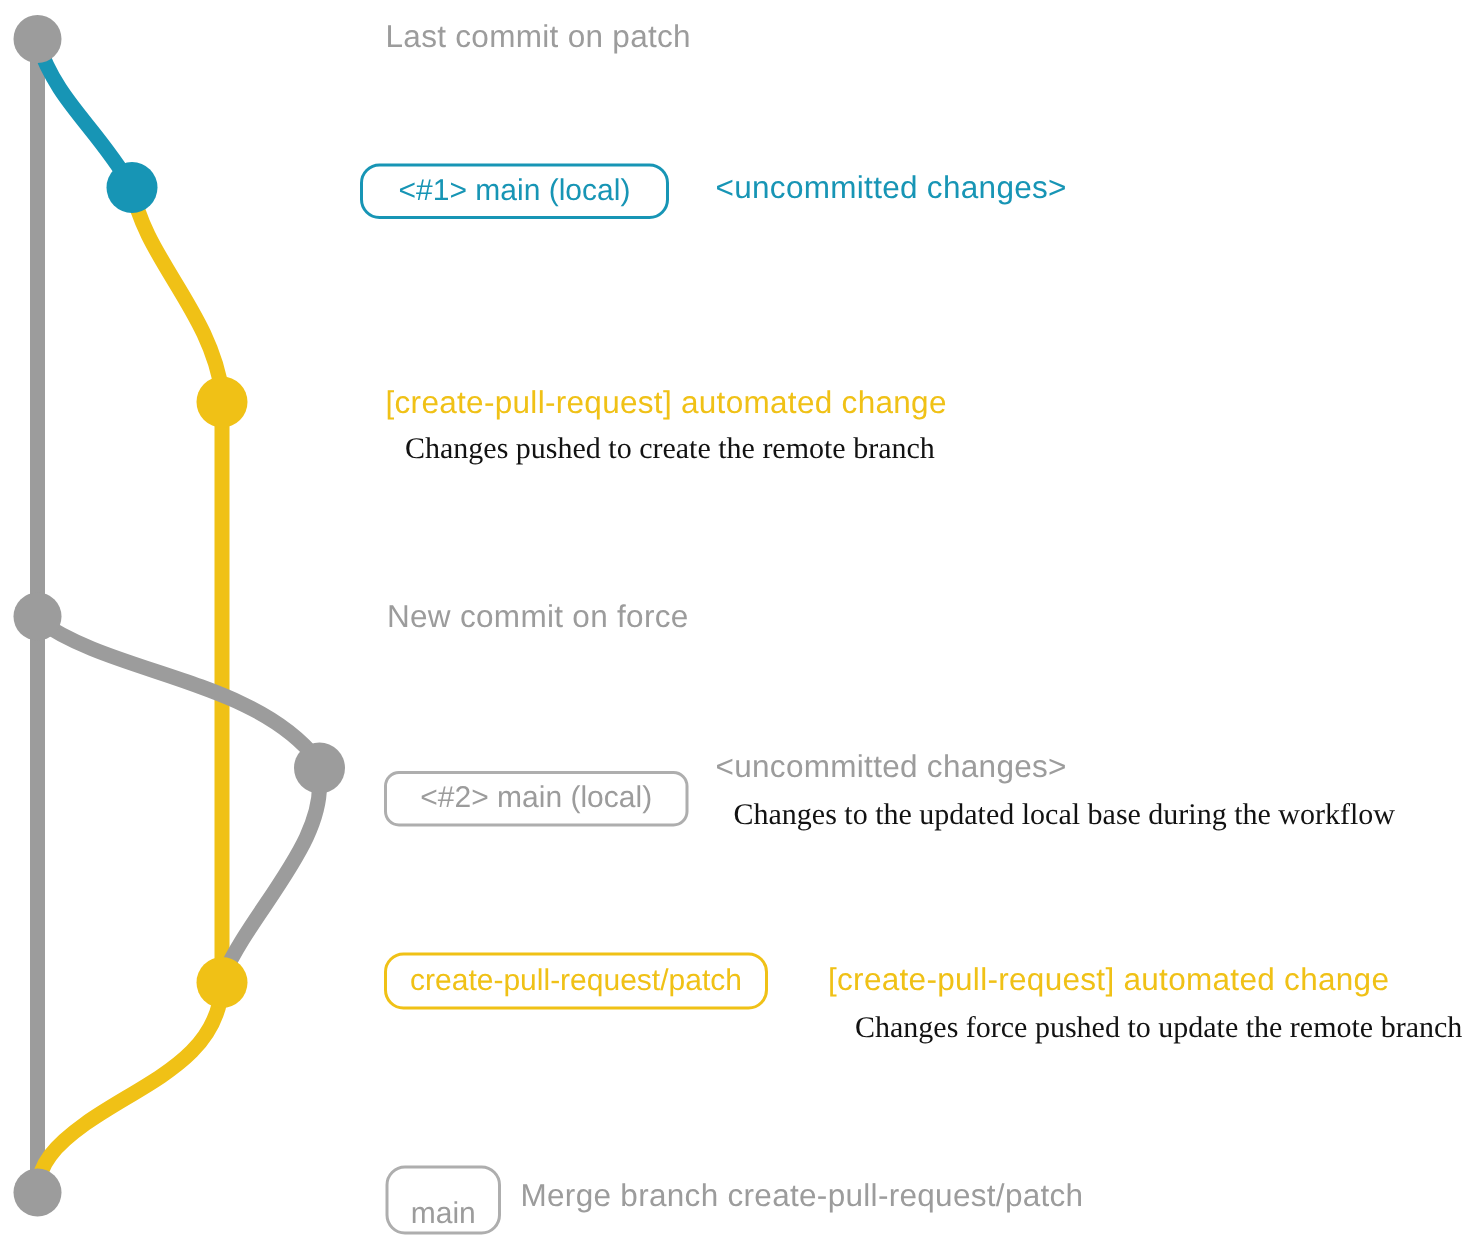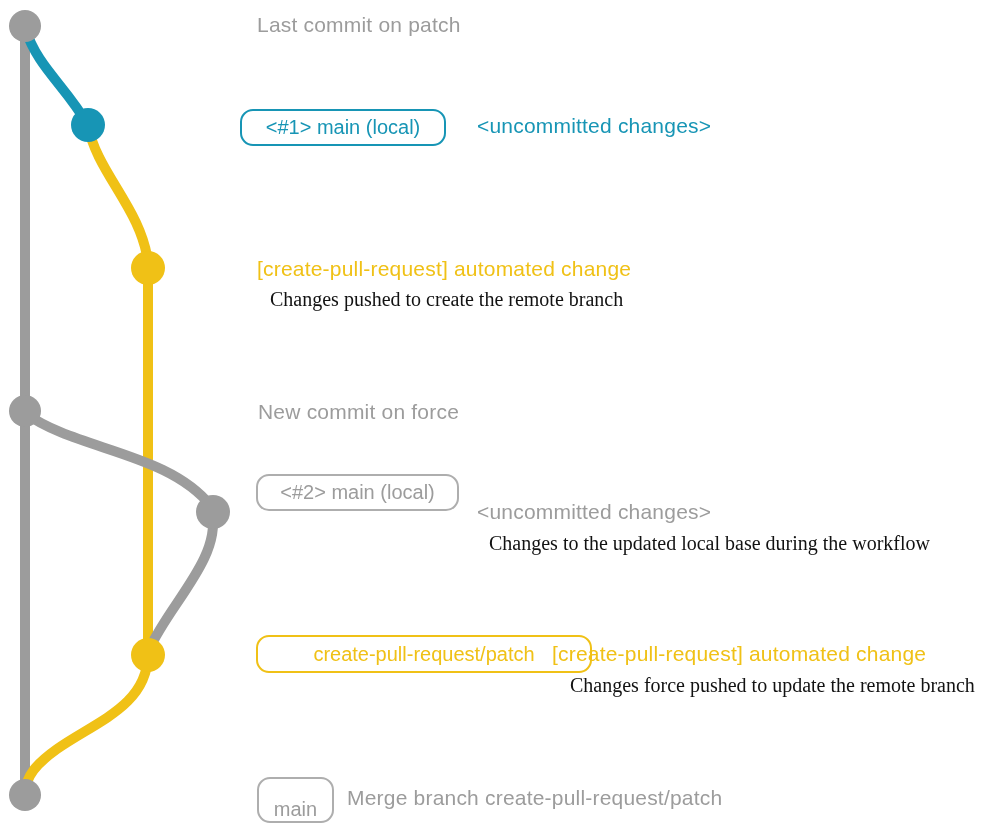--- a/index.html
+++ b/index.html
@@ -83,27 +83,27 @@
   <div class="abs badge badge-teal" style="left:240px; top:109px; width:206px; height:37px;">
     <span>&lt;#1&gt; main (local)</span>
   </div>
   <div class="abs heading h-teal" style="left:477px; top:114px;">&lt;uncommitted changes&gt;</div>
 
   <div class="abs heading h-yellow" style="left:257px; top:257px;">[create-pull-request] automated change</div>
   <div class="abs caption" style="left:270px; top:288px;">Changes pushed to create the remote branch</div>
 
   <div class="abs heading h-gray" style="left:258px; top:400px;">New commit on force</div>
 
-  <div class="abs badge badge-gray" style="left:256px; top:474px; width:203px; height:37px;">
+  <div class="abs badge badge-gray" style="left:256px; top:514px; width:203px; height:37px;border-radius:10px;">
     <span>&lt;#2&gt; main (local)</span>
   </div>
   <div class="abs heading h-gray" style="left:477px; top:500px;">&lt;uncommitted changes&gt;</div>
   <div class="abs caption" style="left:489px; top:532px;">Changes to the updated local base during the workflow</div>
 
-  <div class="abs badge badge-yellow" style="left:256px; top:635px; width:336px; height:38px;">
+  <div class="abs badge badge-yellow" style="left:256px; top:635px; width:256px; height:38px;">
     <span>create-pull-request/patch</span>
   </div>
   <div class="abs heading h-yellow" style="left:552px; top:642px;">[create-pull-request] automated change</div>
   <div class="abs caption" style="left:570px; top:674px;">Changes force pushed to update the remote branch</div>
 
   <div class="abs badge badge-gray" style="left:257px; top:777px; width:77px; height:46px;align-items:flex-end;">
     <span>main</span>
   </div>
   <div class="abs heading h-gray" style="left:347px; top:786px;">Merge branch create-pull-request/patch</div>
 

